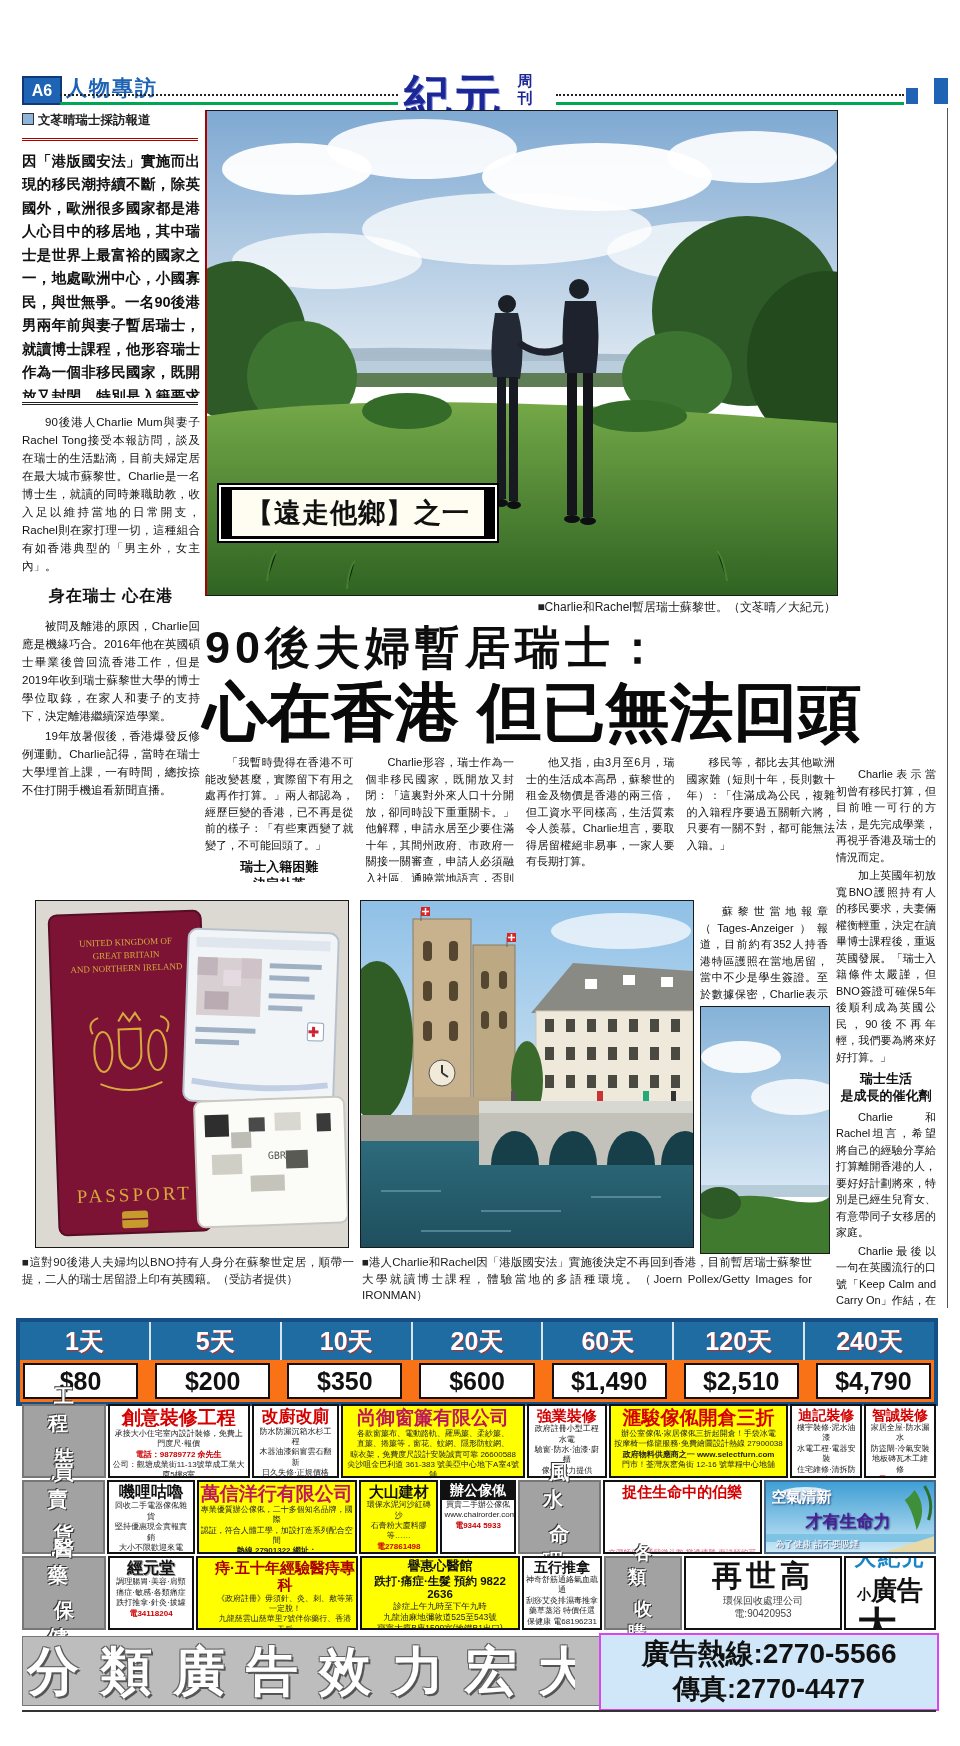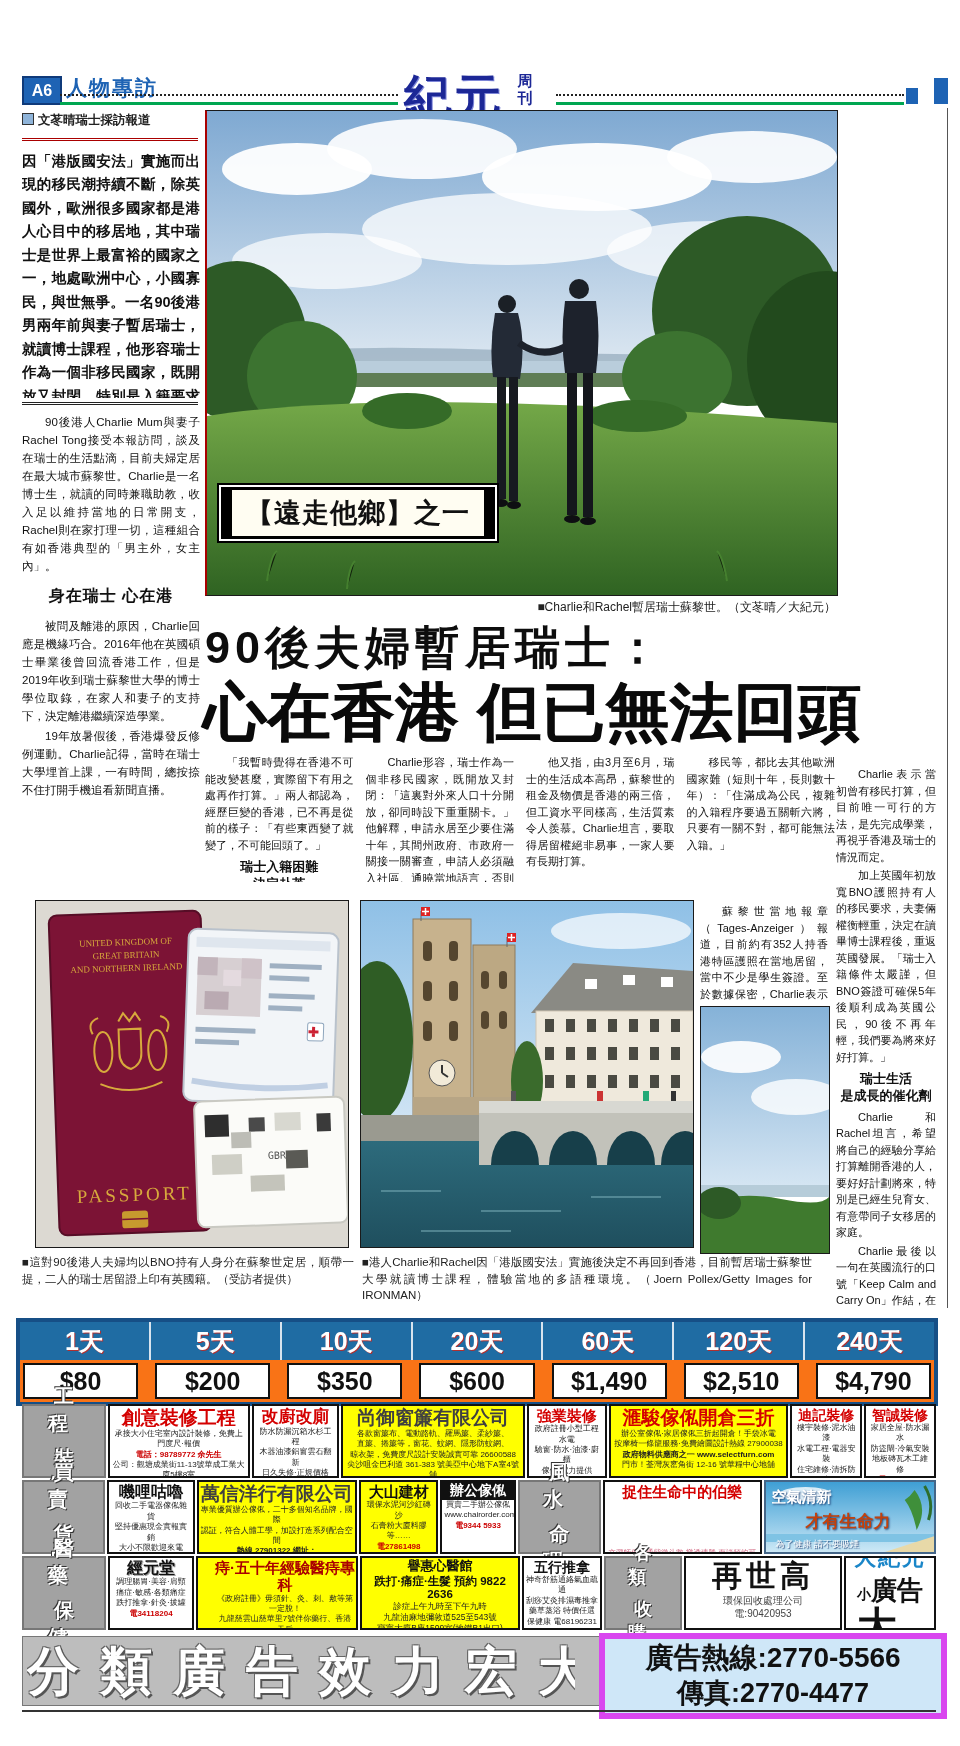--- a/index.html
+++ b/index.html
@@ -52,41 +52,41 @@
   .pvals{gap:17px;padding:3px;}
   .pvcell{flex:1;border:2px solid #111;font-weight:900;font-size:25px;text-align:center;line-height:32px;height:32px;background:#fff;}
   
   .adrow{position:absolute;left:22px;width:914px;display:flex;gap:2px;}
   .adcell{border:2px solid #111;background:#fff;overflow:hidden;box-sizing:border-box;position:relative;}
   .catcell{background:#a2a2a2;border:2px solid #777;color:#fff;font-weight:900;font-size:20px;text-align:center;
            display:flex;flex-direction:column;justify-content:center;gap:8px;
            text-shadow:1px 1px 0 #333,-1px -1px 0 #333;letter-spacing:12px;text-indent:12px;}
   .adtitle{font-weight:900;text-align:center;line-height:1.15;padding-top:1px;}
   .red{color:#d40000;}
-  .green{color:#404040;}
+  .green{color:#be185d;}
   .yellow{background:#ffff00;}
   .adlines{font-size:8px;line-height:1.3;text-align:center;color:#222;padding:0 2px;}
   .phoneline{color:#c00;font-weight:700;}
   .blacktitle{background:#111;color:#fff;font-weight:900;text-align:center;}
   .pinklines{color:#d0637e;margin-top:48px;}
   .airtext1{left:6px;top:6px;font-size:15px;font-weight:900;color:#fff;text-shadow:1px 1px 2px #247;}
-  .airtext2{left:40px;top:28px;font-size:17px;font-weight:900;color:#c2410c;text-shadow:1px 1px 2px #247;}
+  .airtext2{left:40px;top:28px;font-size:17px;font-weight:900;color:#4c1d95;text-shadow:1px 1px 2px #247;}
   .airtext3{left:10px;top:56px;font-size:9px;color:#fff;text-shadow:1px 1px 1px #247;}
   .epoch{display:flex;flex-direction:column;align-items:center;justify-content:center;height:100%;}
   .epochbrand{color:#1a86c8;font-weight:900;font-size:22px;letter-spacing:2px;}
   .epochline{display:flex;align-items:baseline;}
   .ep-small{font-size:14px;font-weight:700;}
   .ep-big{font-size:26px;font-weight:900;}
   .ep-large{font-size:40px;font-weight:900;line-height:0.9;}
   .ep-stack{font-size:13px;font-weight:700;line-height:1.1;}
   
   .footbar{left:22px;top:1636px;width:914px;height:68px;background:#bdbdbd;border:1px solid #777;}
   .slogan{left:4px;top:2px;width:548px;font-size:52px;font-weight:900;color:#fff;letter-spacing:21px;white-space:nowrap;
           overflow:hidden;line-height:64px;text-shadow:2px 2px 0 #555,-1px -1px 0 #666,1px -1px 0 #666,-1px 1px 0 #666;}
-  .contactbox{left:576px;top:-4px;width:336px;height:74px;background:#cfe7f8;border:6px solid #d946ef;
+  .contactbox{left:576px;top:-4px;width:336px;height:74px;background:#cfe7f8;border:2px solid #d946ef;
               text-align:center;font-weight:900;}
   .hotline{font-size:28px;line-height:38px;}
   .fax{font-size:27px;line-height:32px;}
   .botline{left:22px;top:1710px;width:914px;height:0;border-top:2px solid #333;}
 </style>
 </head>
 <body>
 
 <div class="page">
 

